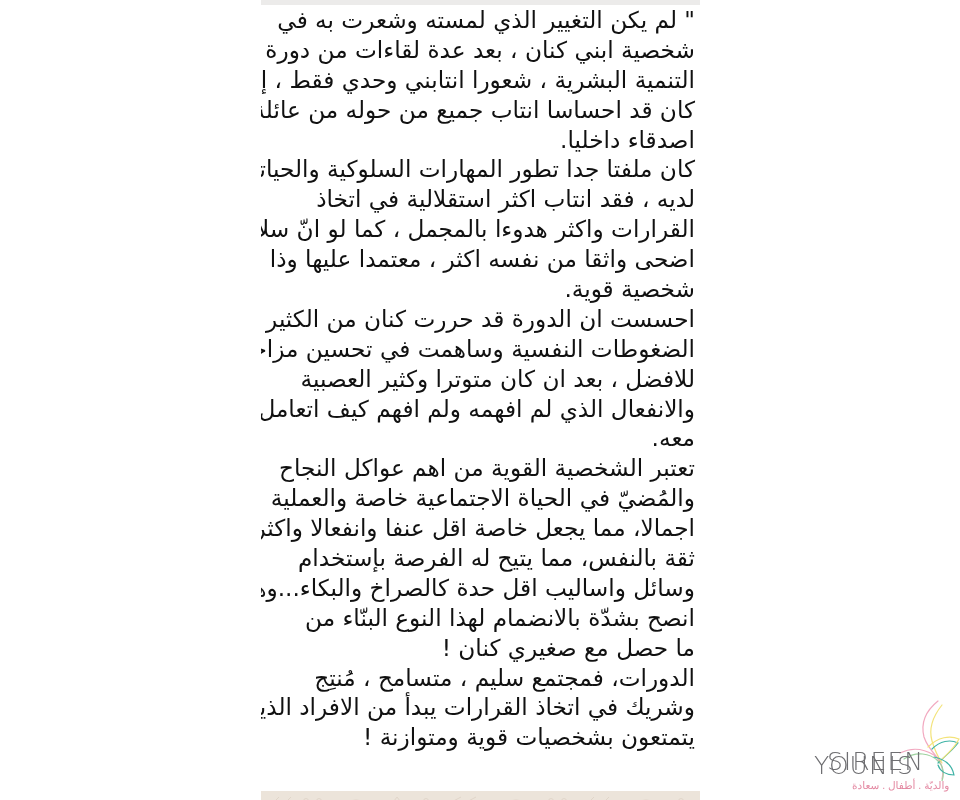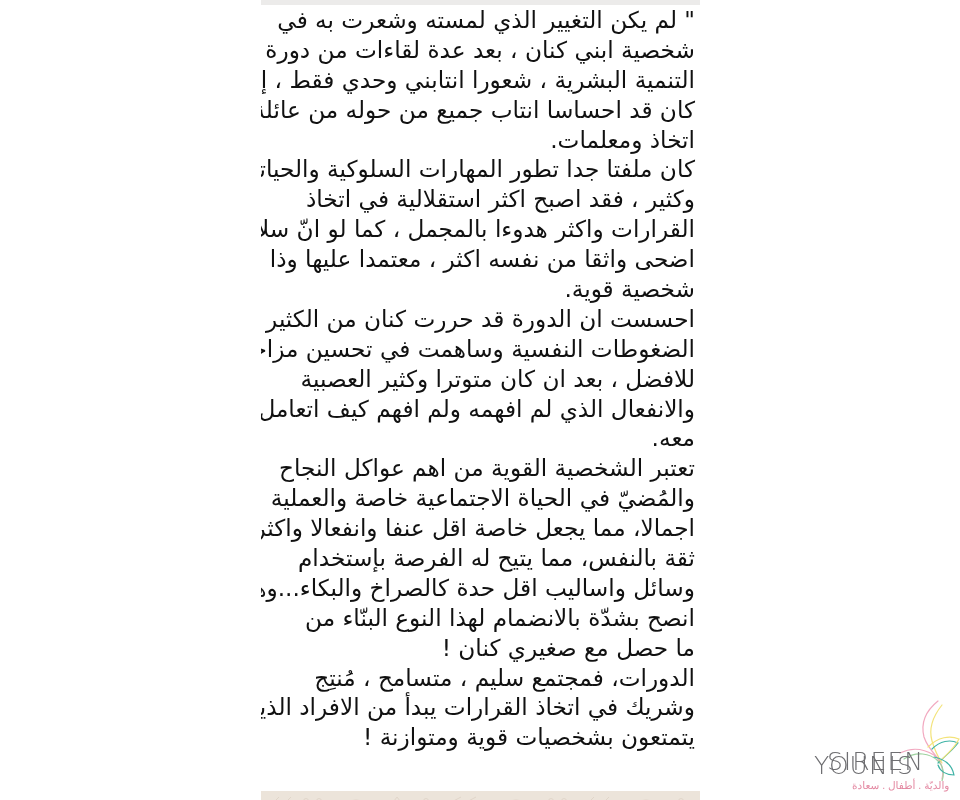--- a/index.html
+++ b/index.html
@@ -84,23 +84,23 @@
 <body>
 
 <div class="doc-panel">
   <div class="top-strip"></div>
 
   <div class="text-body">
     <span class="line">" لم يكن التغيير الذي لمسته وشعرت به في</span>
     <span class="line">شخصية ابني كنان ، بعد عدة لقاءات من دورة</span>
     <span class="line">التنمية البشرية ، شعورا انتابني وحدي فقط ، إنما</span>
     <span class="line">كان قد احساسا انتاب جميع من حوله من عائلة،</span>
-    <span class="line">اتخاذ ومعلمات.</span>
+    <span class="line">اصدقاء داخليا.</span>
     <span class="line">كان ملفتا جدا تطور المهارات السلوكية والحياتية</span>
-    <span class="line">وكثير ، فقد اصبح اكثر استقلالية في اتخاذ</span>
+    <span class="line">لديه ، فقد انتاب اكثر استقلالية في اتخاذ</span>
     <span class="line">القرارات واكثر هدوءا بالمجمل ، كما لو انّ سلاما</span>
     <span class="line">اضحى واثقا من نفسه اكثر ، معتمدا عليها وذا</span>
     <span class="line">شخصية قوية.</span>
     <span class="line">احسست ان الدورة قد حررت كنان من الكثير من</span>
     <span class="line">الضغوطات النفسية وساهمت في تحسين مزاجه</span>
     <span class="line">للافضل ، بعد ان كان متوترا وكثير العصبية</span>
     <span class="line">والانفعال الذي لم افهمه ولم افهم كيف اتعامل</span>
     <span class="line">معه.</span>
     <span class="line">تعتبر الشخصية القوية  من اهم عواكل النجاح</span>
     <span class="line">والمُضيّ في الحياة الاجتماعية خاصة والعملية</span>

